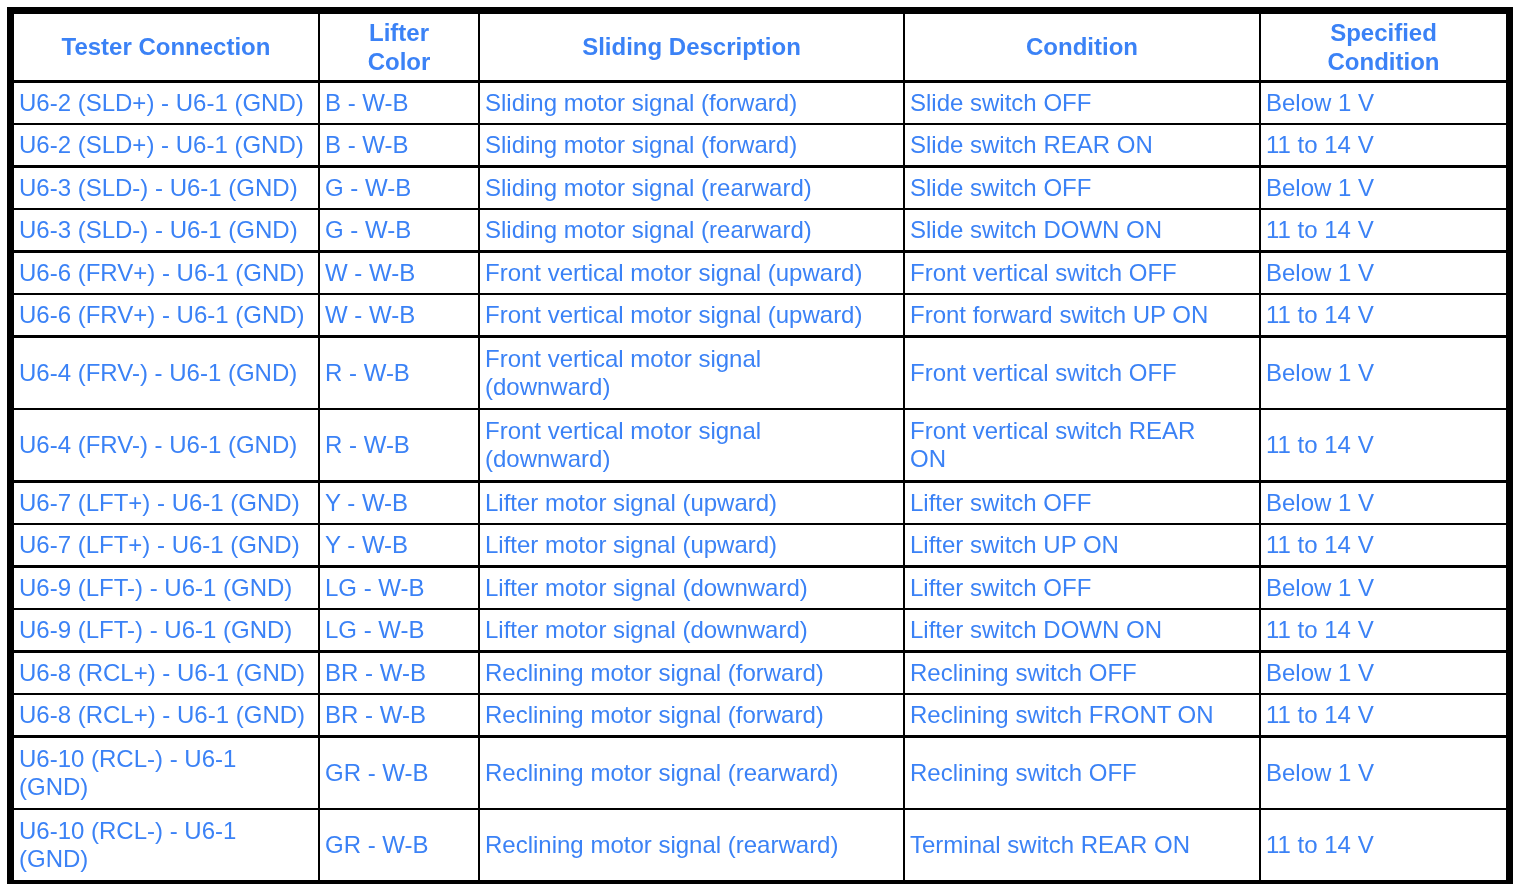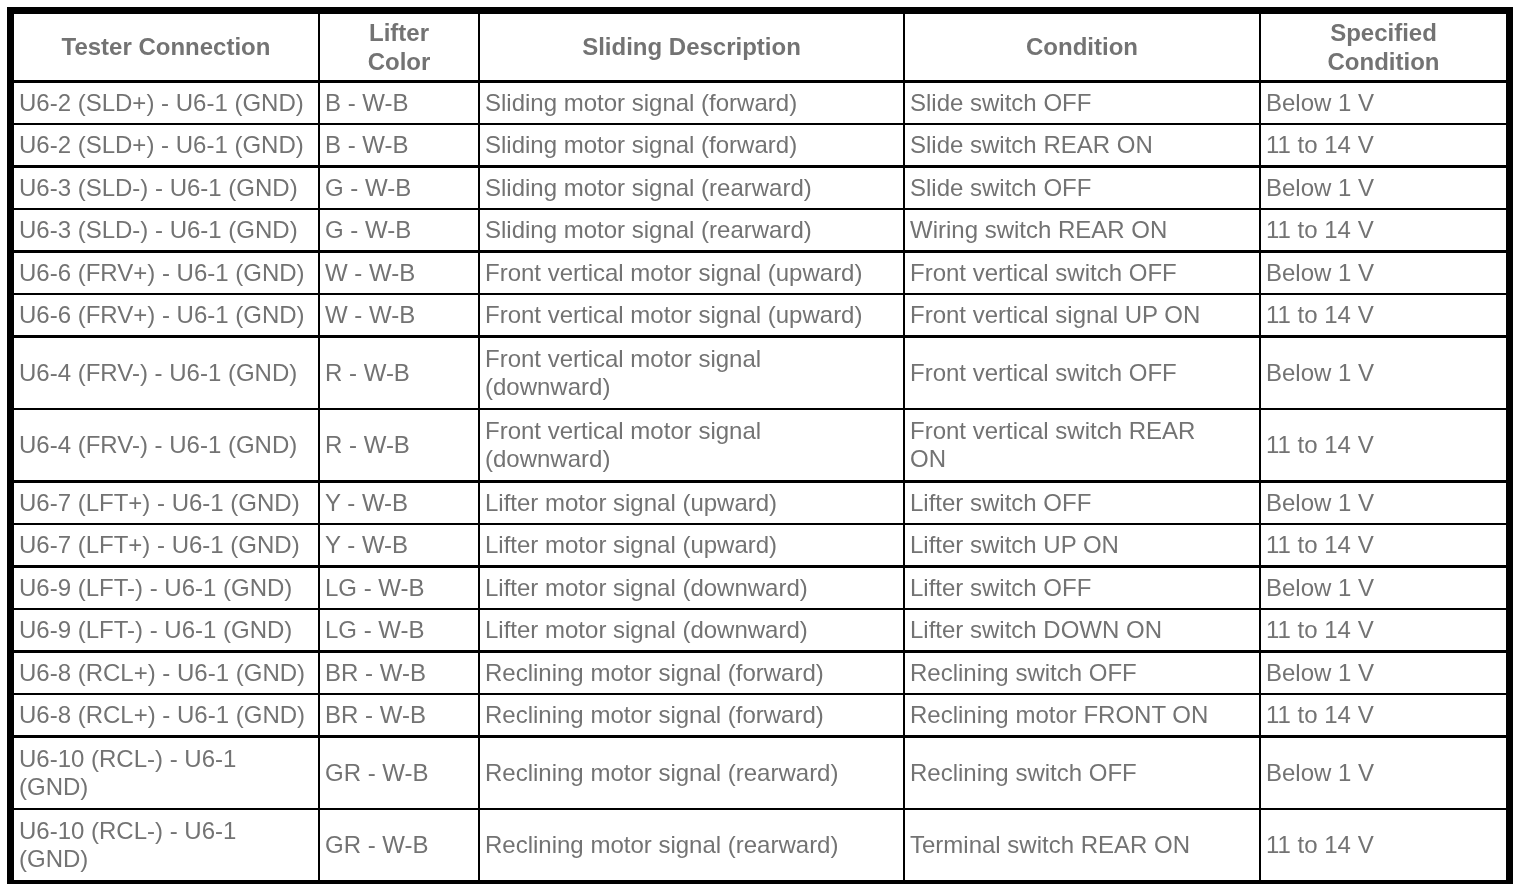--- a/index.html
+++ b/index.html
@@ -14,21 +14,21 @@
   }
   .table-wrap {
     margin: 7px;
     border: 5px solid #000000;
     background: #ffffff;
   }
   table.spec-table {
     border-collapse: collapse;
     table-layout: fixed;
     width: 100%;
-    color: #737373;
+    color: #3b82f6;
     font-family: "Liberation Sans", sans-serif;
     font-size: 24px;
   }
   table.spec-table th,
   table.spec-table td {
     border: 2px solid #000000;
     white-space: pre-line;
     overflow: hidden;
   }
   table.spec-table th {
@@ -96,35 +96,35 @@
           <td>U6-3 (SLD-) - U6-1 (GND)</td>
           <td>G - W-B</td>
           <td>Sliding motor signal (rearward)</td>
           <td>Slide switch OFF</td>
           <td>Below 1 V</td>
         </tr>
         <tr class="group-end">
           <td>U6-3 (SLD-) - U6-1 (GND)</td>
           <td>G - W-B</td>
           <td>Sliding motor signal (rearward)</td>
-          <td>Wiring switch REAR ON</td>
+          <td>Slide switch DOWN ON</td>
           <td>11 to 14 V</td>
         </tr>
         <tr>
           <td>U6-6 (FRV+) - U6-1 (GND)</td>
           <td>W - W-B</td>
           <td>Front vertical motor signal (upward)</td>
           <td>Front vertical switch OFF</td>
           <td>Below 1 V</td>
         </tr>
         <tr class="group-end">
           <td>U6-6 (FRV+) - U6-1 (GND)</td>
           <td>W - W-B</td>
           <td>Front vertical motor signal (upward)</td>
-          <td>Front vertical signal UP ON</td>
+          <td>Front forward switch UP ON</td>
           <td>11 to 14 V</td>
         </tr>
         <tr class="tall">
           <td>U6-4 (FRV-) - U6-1 (GND)</td>
           <td>R - W-B</td>
           <td>Front vertical motor signal
 (downward)</td>
           <td>Front vertical switch OFF</td>
           <td>Below 1 V</td>
         </tr>
@@ -169,21 +169,21 @@
           <td>U6-8 (RCL+) - U6-1 (GND)</td>
           <td>BR - W-B</td>
           <td>Reclining motor signal (forward)</td>
           <td>Reclining switch OFF</td>
           <td>Below 1 V</td>
         </tr>
         <tr class="group-end">
           <td>U6-8 (RCL+) - U6-1 (GND)</td>
           <td>BR - W-B</td>
           <td>Reclining motor signal (forward)</td>
-          <td>Reclining motor FRONT ON</td>
+          <td>Reclining switch FRONT ON</td>
           <td>11 to 14 V</td>
         </tr>
         <tr class="tall">
           <td>U6-10 (RCL-) - U6-1
 (GND)</td>
           <td>GR - W-B</td>
           <td>Reclining motor signal (rearward)</td>
           <td>Reclining switch OFF</td>
           <td>Below 1 V</td>
         </tr>

